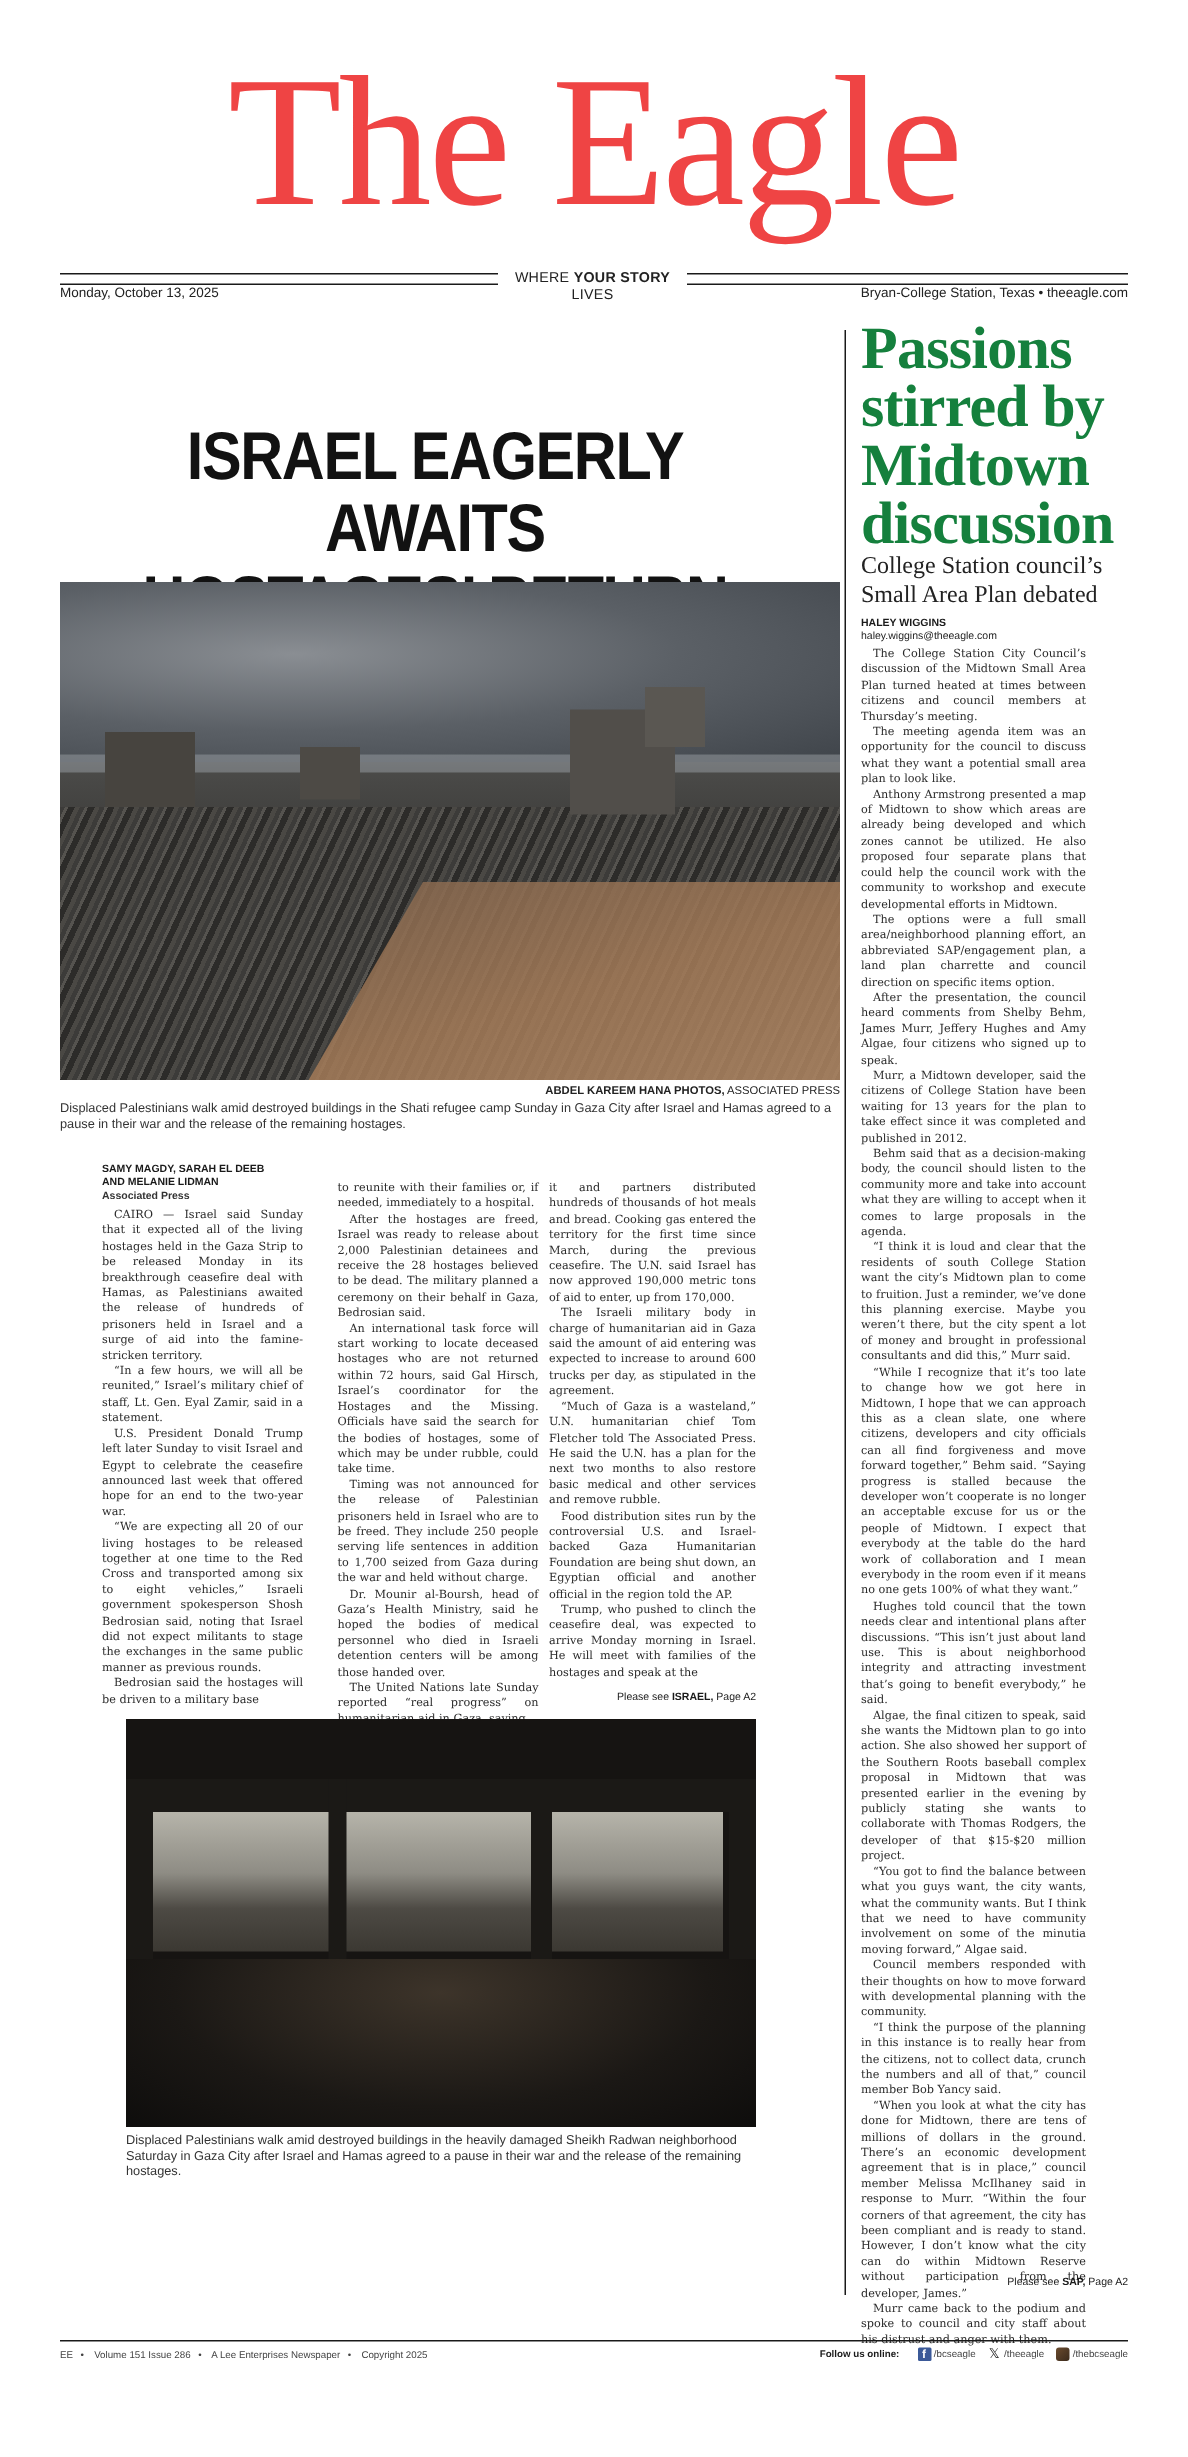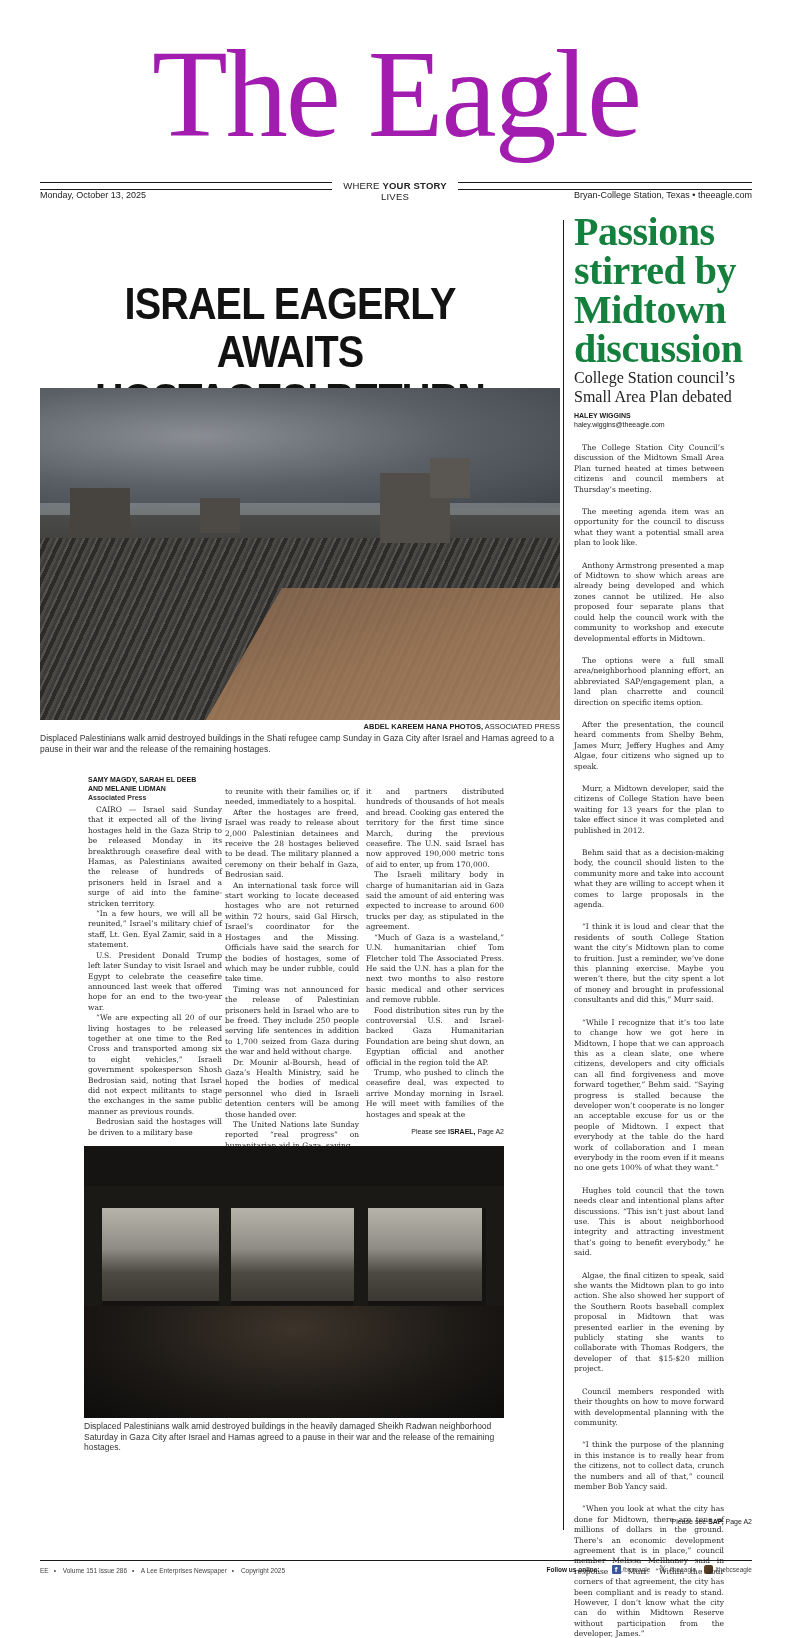--- a/index.html
+++ b/index.html
@@ -2,21 +2,21 @@
 <html><head>
 <meta charset="utf-8">
 <style>
   * { box-sizing: border-box; margin: 0; padding: 0; }
   html, body { width: 792px; height: 1638px; background: #ffffff; overflow: hidden; }
   body { position: relative; color: #1a1a1a; font-family: "DejaVu Serif", serif; }
 
   .masthead-title {
     position: absolute; left: 0; top: 30px; width: 792px; text-align: center;
     font-family: "Liberation Serif", serif; font-size: 124px; line-height: 130px;
-    color: #a21caf; letter-spacing: -2px;
+    color: #ef4444; letter-spacing: -2px;
   }
   .rule-row { position: absolute; top: 182px; height: 8px; border-top: 1px solid #1a1a1a; border-bottom: 1px solid #1a1a1a; }
   .rule-left { left: 40px; width: 292px; }
   .rule-right { left: 458px; width: 294px; }
   .tagline {
     position: absolute; top: 180px; left: 332px; width: 126px; text-align: center;
     font-family: "Liberation Sans", sans-serif; font-size: 9.5px; letter-spacing: 0.2px; color: #222;
   }
   .tagline b { font-weight: 700; }
   .dateline { position: absolute; top: 190px; font-family: Liberation Sans, sans-serif; font-size: 9px; color: #222; }
@@ -53,21 +53,21 @@
 
   .byline { font-family: "Liberation Sans", sans-serif; font-weight: 700; font-size: 7px; line-height: 9px; color: #1a1a1a; text-transform: uppercase; }
   .byline-org { font-family: "Liberation Sans", sans-serif; font-weight: 700; font-size: 7px; line-height: 9px; color: #333; margin-bottom: 3px; }
 
   .col {
     position: absolute; top: 775px; width: 134px;
     font-family: "DejaVu Serif", serif; font-size: 7.5px; line-height: 10.4px; color: #2a2a2a;
     text-align: justify; hyphens: auto;
   }
   .col p { text-indent: 8px; }
-  .col1 { left: 88px; }
+  .col1 { left: 68px; }
   .col2 { left: 225px; top: 787px; }
   .col3 { left: 366px; top: 787px; width: 138px; }
   .jump { position: absolute; top: 1128px; left: 366px; width: 138px; text-align: right;
     font-family: "Liberation Sans", sans-serif; font-size: 7px; color: #1a1a1a; }
   .jump b { font-weight: 700; }
 
   .photo-second {
     position: absolute; left: 84px; top: 1146px; width: 420px; height: 272px; overflow: hidden;
     background: #161412;
   }
@@ -91,21 +91,21 @@
   .side-dek {
     position: absolute; left: 574px; top: 368px; width: 180px;
     font-family: "Liberation Serif", serif; font-size: 16px; line-height: 19px; color: #222;
   }
   .side-byline { position: absolute; left: 574px; top: 411px; width: 170px; }
   .side-email { font-family: "Liberation Sans", sans-serif; font-size: 7px; line-height: 9px; color: #222; }
   .side-body {
     position: absolute; left: 574px; top: 431px; width: 150px;
     font-family: "DejaVu Serif", serif; font-size: 7.5px; line-height: 10.4px; color: #2a2a2a; text-align: justify;
   }
-  .side-body p { text-indent: 8px; margin-top: 12px; }
+  .side-body p { text-indent: 8px; }
   .side-jump { position: absolute; left: 574px; top: 1518px; width: 178px; text-align: right;
     font-family: "Liberation Sans", sans-serif; font-size: 7px; color: #1a1a1a; }
   .side-jump b { font-weight: 700; }
 
   .footer-rule { position: absolute; left: 40px; top: 1560px; width: 712px; height: 1px; background: #1a1a1a; }
   .footer-left { position: absolute; left: 40px; top: 1567px; font-family: "Liberation Sans", sans-serif; font-size: 6.5px; color: #444; }
   .footer-left span { margin-right: 5px; }
   .footer-right { position: absolute; right: 40px; top: 1565px; display: flex; align-items: center; gap: 5px;
     font-family: "Liberation Sans", sans-serif; font-size: 6.5px; color: #444; }
   .follow-label { font-weight: 700; color: #1a1a1a; margin-right: 4px; }
@@ -196,20 +196,21 @@
   <p>The meeting agenda item was an opportunity for the council to discuss what they want a potential small area plan to look like.</p>
   <p>Anthony Armstrong presented a map of Midtown to show which areas are already being developed and which zones cannot be utilized. He also proposed four separate plans that could help the council work with the community to workshop and execute developmental efforts in Midtown.</p>
   <p>The options were a full small area/neighborhood planning effort, an abbreviated SAP/engagement plan, a land plan charrette and council direction on specific items option.</p>
   <p>After the presentation, the council heard comments from Shelby Behm, James Murr, Jeffery Hughes and Amy Algae, four citizens who signed up to speak.</p>
   <p>Murr, a Midtown developer, said the citizens of College Station have been waiting for 13 years for the plan to take effect since it was completed and published in 2012.</p>
   <p>Behm said that as a decision-making body, the council should listen to the community more and take into account what they are willing to accept when it comes to large proposals in the agenda.</p>
   <p>“I think it is loud and clear that the residents of south College Station want the city’s Midtown plan to come to fruition. Just a reminder, we’ve done this planning exercise. Maybe you weren’t there, but the city spent a lot of money and brought in professional consultants and did this,” Murr said.</p>
   <p>“While I recognize that it’s too late to change how we got here in Midtown, I hope that we can approach this as a clean slate, one where citizens, developers and city officials can all find forgiveness and move forward together,” Behm said. “Saying progress is stalled because the developer won’t cooperate is no longer an acceptable excuse for us or the people of Midtown. I expect that everybody at the table do the hard work of collaboration and I mean everybody in the room even if it means no one gets 100% of what they want.”</p>
   <p>Hughes told council that the town needs clear and intentional plans after discussions. “This isn’t just about land use. This is about neighborhood integrity and attracting investment that’s going to benefit everybody,” he said.</p>
   <p>Algae, the final citizen to speak, said she wants the Midtown plan to go into action. She also showed her support of the Southern Roots baseball complex proposal in Midtown that was presented earlier in the evening by publicly stating she wants to collaborate with Thomas Rodgers, the developer of that $15-$20 million project.</p>
+  <p>“You got to find the balance between what you guys want, the city wants, what the community wants. But I think that we need to have community involvement on some of the minutia moving forward,” Algae said.</p>
   <p>Council members responded with their thoughts on how to move forward with developmental planning with the community.</p>
   <p>“I think the purpose of the planning in this instance is to really hear from the citizens, not to collect data, crunch the numbers and all of that,” council member Bob Yancy said.</p>
   <p>“When you look at what the city has done for Midtown, there are tens of millions of dollars in the ground. There’s an economic development agreement that is in place,” council member Melissa McIlhaney said in response to Murr. “Within the four corners of that agreement, the city has been compliant and is ready to stand. However, I don’t know what the city can do within Midtown Reserve without participation from the developer, James.”</p>
   <p>Murr came back to the podium and spoke to council and city staff about his distrust and anger with them.</p>
 </div>
 <div class="side-jump"><span>Please see </span><b>SAP,</b><span> Page A2</span></div>
 
 <div class="footer-rule"></div>
 <div class="footer-left">
   <span>EE</span><span>•</span>

